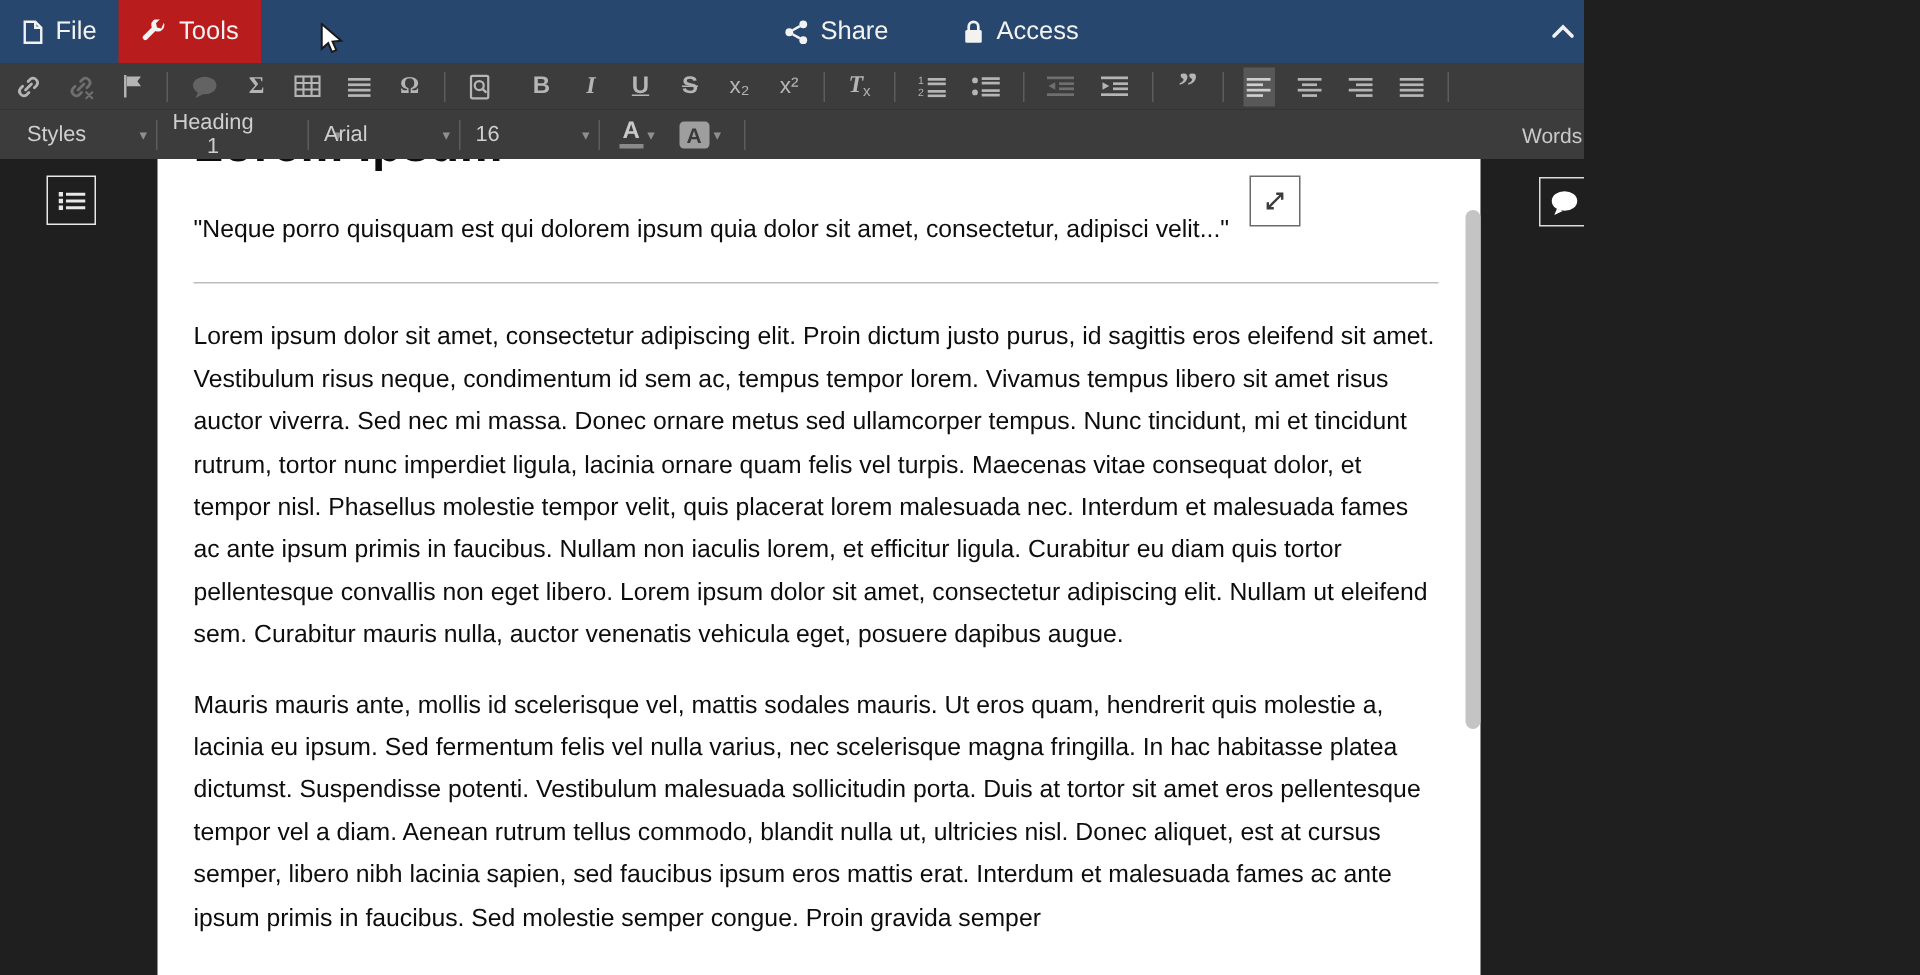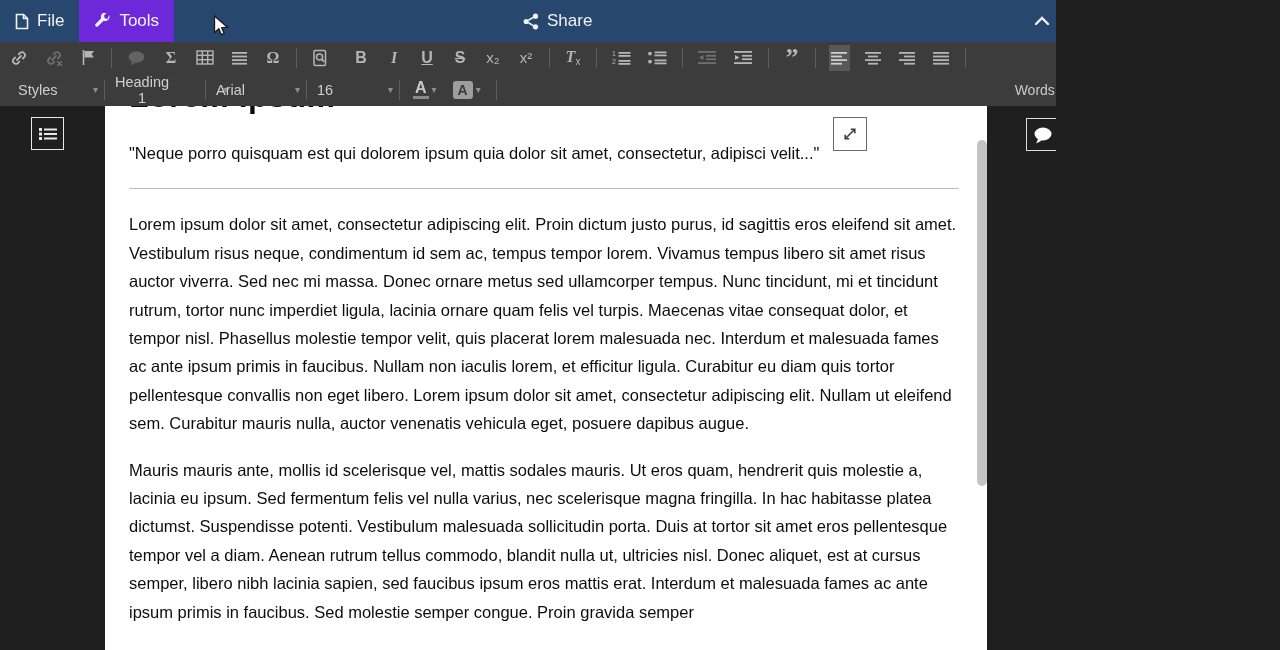--- a/index.html
+++ b/index.html
@@ -5,21 +5,21 @@
   * { margin:0; padding:0; box-sizing:border-box; }
   html,body { width:1280px; height:650px; overflow:hidden; background:#1f1f1f;
               font-family:"Liberation Sans", sans-serif; }
   .screen { position:relative; width:1056px; height:650px; overflow:hidden; }
 
   
   .topbar { position:absolute; left:0; top:0; width:1280px; height:42px;
             background:#27476e; display:flex; align-items:stretch; color:#f2f2f2; }
   .tb-btn { display:flex; align-items:center; gap:8px; padding:0 15px; font-size:17px;
             color:#f2f2f2; background:transparent; border:none; cursor:pointer; height:42px; }
-  .tb-btn.active { background:#6d28d9; }
+  .tb-btn.active { background:#b91c1c; }
   .tb-center { position:absolute; left:508px; top:0; height:42px; display:flex; }
   .tb-right { position:absolute; right:0; top:0; height:42px; display:flex; align-items:flex-end; }
   .presence { display:flex; align-items:center; gap:9px; background:#35639f;
               padding:0 14px; height:42px; font-size:17px; }
   .count { font-size:17px; color:#fff; }
 
   
   .iconrow { position:absolute; left:0; top:42px; width:1100px; height:31px; background:#3c3c3c;
              display:flex; align-items:center; gap:13px; padding:0 0 0 8px; }
   .fmtrow  { position:absolute; left:0; top:73px; width:1100px; height:33px; background:#3c3c3c;
@@ -125,20 +125,29 @@
                 <circle cx="12.5" cy="13.8" r="2.6"></circle>
               </g>
               <g stroke="#f2f2f2" stroke-width="1.6">
                 <line x1="5.4" y1="7.2" x2="10.3" y2="4.4"></line>
                 <line x1="5.4" y1="9.8" x2="10.3" y2="12.6"></line>
               </g>
             </svg>
         </span>
         <span>Share</span>
       </button>
+      <button class="tb-btn" style="margin-left:20px;">
+        <span>
+          <svg width="14" height="17" viewBox="0 0 14 17">
+              <rect x="1.5" y="7" width="11" height="8.5" rx="1" fill="#f2f2f2"></rect>
+              <path d="M3.8 7V4.8a3.2 3.2 0 0 1 6.4 0V7" fill="none" stroke="#f2f2f2" stroke-width="1.8"></path>
+            </svg>
+        </span>
+        <span>Access</span>
+      </button>
     </div>
 
     <div class="tb-right">
       <button class="tb-btn" style="padding:0 12px;">
         <span>
           <svg width="16" height="10" viewBox="0 0 16 10">
               <path d="M2 8l6-6 6 6" fill="none" stroke="#f2f2f2" stroke-width="2.4" stroke-linecap="round"></path>
             </svg>
         </span>
       </button>

